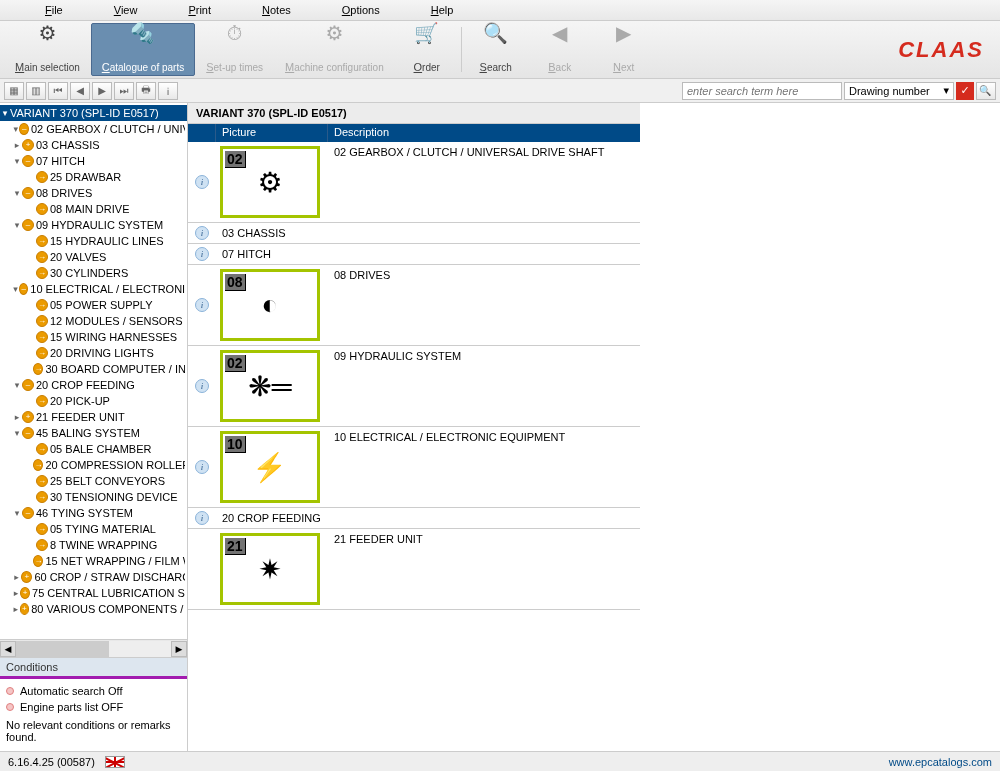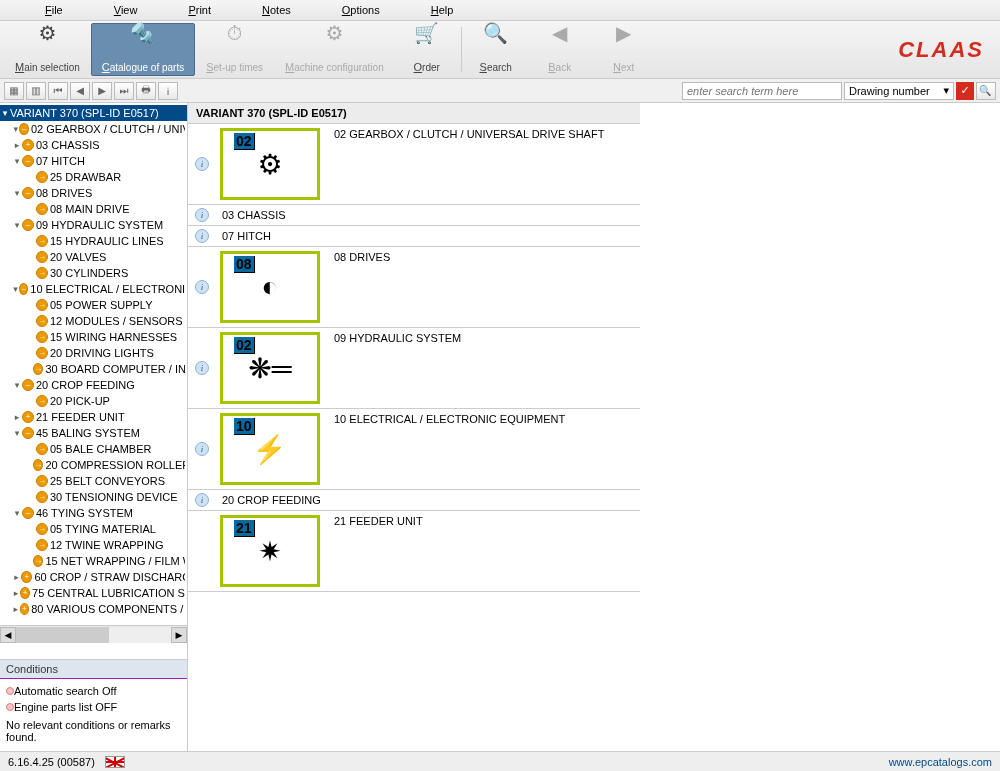--- a/index.html
+++ b/index.html
@@ -28,41 +28,41 @@
 .tree-row .arrow { width: 10px; display: inline-block; text-align: center; color: #666; font-size: 9px; }
 .tree-row .bullet { width: 12px; height: 12px; border-radius: 50%; background: #eb9b00; border: 1px solid #c97e00; display: inline-flex; align-items: center; justify-content: center; margin-right: 2px; font-size: 8px; color: #fff; }
 .tree-row .label { overflow: hidden; text-overflow: clip; }
 .tree-row.root { background: #004a87; color: #fff; }
 .tree-row.root .arrow { color: #fff; }
 .ind-0 { padding-left: 0; } .ind-1 { padding-left: 12px; } .ind-2 { padding-left: 26px; }
 .hscroll { height: 18px; background: #e8e8e8; border-top: 1px solid #ccc; display: flex; align-items: center; }
 .hscroll .arrowbtn { width: 16px; height: 16px; background: #ddd; border: 1px solid #bbb; display: flex; align-items: center; justify-content: center; font-size: 9px; cursor: pointer; }
 .hscroll .track { flex: 1; height: 16px; background: #eee; position: relative; }
 .hscroll .thumb { position: absolute; left: 0; width: 60%; height: 100%; background: #ccc; }
-.cond-header { background: #dde6ef; padding: 3px 6px; border-top: 1px solid #ccc; border-bottom: 1px solid #a21caf; font-weight: normal; color: #333; margin-top: 16px; }
+.cond-header { background: #dde6ef; padding: 3px 6px; border-top: 1px solid #ccc; border-bottom: 3px solid #a21caf; font-weight: normal; color: #333; }
 .cond-body { padding: 4px 6px; background: #fff; }
-.cond-item { display: flex; align-items: center; gap: 0; padding: 2px 0; }
+.cond-item { display: flex; align-items: center; gap: 6px; padding: 2px 0; }
 .cond-dot { width: 8px; height: 8px; border-radius: 50%; background: #f5c5c5; border: 1px solid #e08080; }
 .cond-note { padding: 4px 0; }
 .main { flex: 1; display: flex; flex-direction: column; background: #fff; overflow: hidden; }
 .main-header { background: #ececec; padding: 4px 8px; border-bottom: 1px solid #ccc; }
 .main-header .title { font-weight: bold; }
 .main-header .path { color: #004a87; }
 .grid { flex: 1; display: flex; overflow: hidden; }
 .grid-content { flex: 1; overflow-y: auto; overflow-x: hidden; }
 .grid-head { display: flex; background: #004a87; color: #fff; height: 18px; position: sticky; top: 0; }
 .grid-head .c-info { width: 28px; border-right: 1px solid #2a5a8a; }
 .grid-head .c-pic { width: 112px; border-right: 1px solid #2a5a8a; padding: 2px 6px; }
 .grid-head .c-desc { flex: 1; padding: 2px 6px; }
 .grid-row { display: flex; border-bottom: 1px solid #ccc; }
 .grid-row .c-info { width: 28px; display: flex; align-items: center; justify-content: center; }
 .info-circle { width: 14px; height: 14px; border-radius: 50%; background: #cfe2f3; border: 1px solid #8bb3d9; display: flex; align-items: center; justify-content: center; font-size: 9px; font-style: italic; color: #2a5a8a; font-family: serif; }
 .grid-row .c-pic { width: 112px; padding: 4px; }
 .thumb-box { width: 100px; height: 72px; border: 3px solid #a4c400; background: #fff; position: relative; padding: 4px; }
-.thumb-num { position: absolute; top: 2px; left: 11px; background: #0369a1; font-weight: bold; font-size: 14px; padding: 0 2px; border-bottom: 1px solid #000; border-right: 1px solid #000; }
+.thumb-num { position: absolute; top: 2px; left: 2px; background: #737373; font-weight: bold; font-size: 14px; padding: 0 2px; border-bottom: 1px solid #000; border-right: 1px solid #000; }
 .thumb-art { position: absolute; inset: 0; display: flex; align-items: center; justify-content: center; font-size: 28px; color: #000; }
 .grid-row .c-desc { flex: 1; padding: 4px 6px; }
 .white-gap { width: 360px; background: #fff; }
 .statusbar { height: 20px; background: #eee; border-top: 1px solid #ccc; display: flex; align-items: center; padding: 0 8px; gap: 10px; }
 .flag { width: 20px; height: 12px; background: linear-gradient(#fff 33%,#fff 33%,#fff); border: 1px solid #999; position: relative; overflow: hidden; }
 .flag::before, .flag::after { content:""; position:absolute; background:#c00; }
 .flag::before { left:0; right:0; top:50%; height:2px; transform:translateY(-50%);}
 .flag::after { top:0; bottom:0; left:50%; width:2px; transform:translateX(-50%);}
 .flag .diag1,.flag .diag2 { position:absolute; width:200%; height:2px; background:#c00; top:50%; left:-50%; }
 .flag .diag1 { transform: rotate(27deg);} .flag .diag2 { transform: rotate(-27deg);}
@@ -271,21 +271,21 @@
           <span class="label">46 TYING SYSTEM</span>
         </div>
         <div class="tree-row ind-2">
           <span class="arrow"></span>
           <span class="bullet">→</span>
           <span class="label">05 TYING MATERIAL</span>
         </div>
         <div class="tree-row ind-2">
           <span class="arrow"></span>
           <span class="bullet">→</span>
-          <span class="label">12 TWINE WRAPPING</span>
+          <span class="label">8 TWINE WRAPPING</span>
         </div>
         <div class="tree-row ind-2">
           <span class="arrow"></span>
           <span class="bullet">→</span>
           <span class="label">15 NET WRAPPING / FILM WRAPPIN</span>
         </div>
         <div class="tree-row ind-1">
           <span class="arrow">▸</span>
           <span class="bullet">+</span>
           <span class="label">60 CROP / STRAW DISCHARGE</span>
@@ -321,20 +321,25 @@
         <div class="cond-note">No relevant conditions or remarks found.</div>
       </div>
   </div>
 
   <div class="main">
     <div class="main-header">
       <div class="title">VARIANT 370   (SPL-ID E0517)</div>
     </div>
     <div class="grid">
       <div class="grid-content" id="grid-content">
+        <div class="grid-head">
+          <div class="c-info"></div>
+          <div class="c-pic">Picture</div>
+          <div class="c-desc">Description</div>
+        </div>
       <div class="grid-row">
             <div class="c-info">
               <div class="info-circle">i</div>
             </div>
             <div class="c-pic">
               <div class="thumb-box">
                 <div class="thumb-num">02</div>
                 <div class="thumb-art">⚙</div>
               </div>
             </div>

